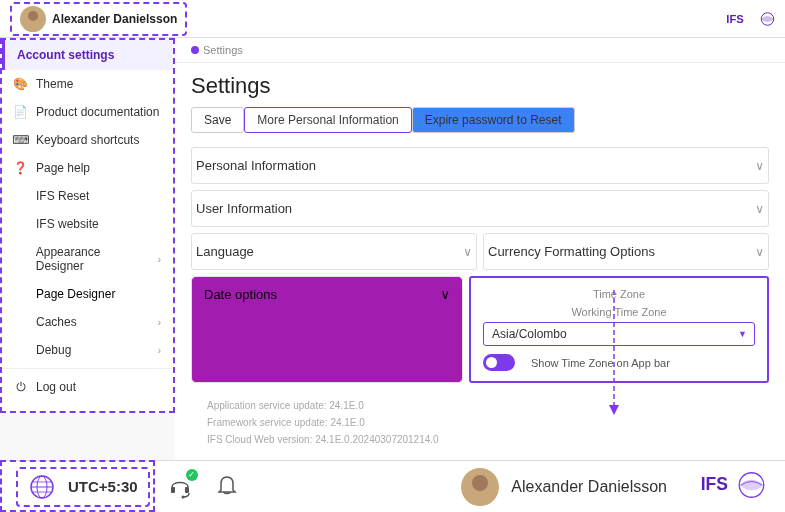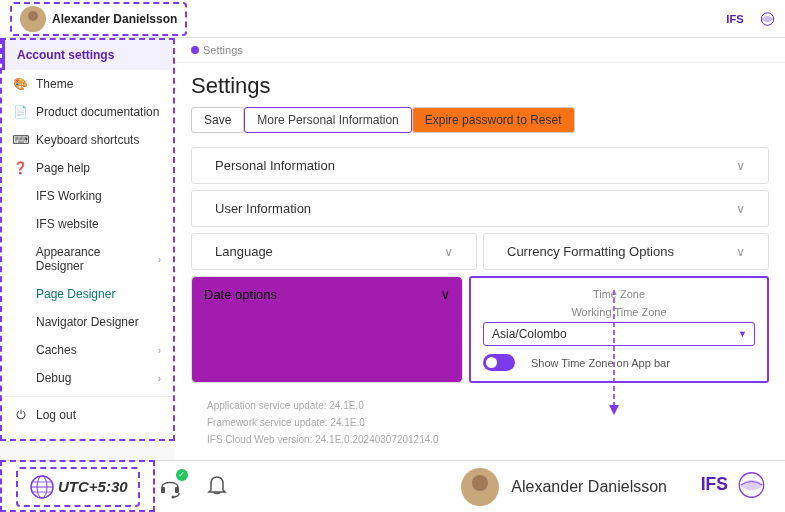--- a/index.html
+++ b/index.html
@@ -84,21 +84,21 @@
       color: #333;
       font-size: 12px;
       gap: 8px;
       position: relative;
     }
     .sidebar-item .chevron {
       margin-left: auto;
       font-size: 10px;
       color: #999;
     }
-    .sidebar-item.disabled { color: #0f766e; cursor: default; }
+    .sidebar-item.disabled { color: #000000; cursor: default; }
     .sidebar-icon {
       width: 14px;
       height: 14px;
       display: flex;
       align-items: center;
       justify-content: center;
       font-size: 12px;
     }
     .sidebar-divider {
       height: 1px;
@@ -152,21 +152,21 @@
       margin-bottom: 8px;
     }
     .settings-tabs {
       display: flex;
       margin-bottom: 0;
       align-items: center;
     }
     .tab-btn {
       padding: 5px 12px;
       border: 1px solid #ccc;
-      background: #f97316;
+      background: #3b82f6;
       border-radius: 3px;
       font-size: 12px;
       cursor: pointer;
       color: #333;
     }
     .tab-btn.active {
       background: #fff;
       border-color: #7c3aed;
       color: #404040;
     }
@@ -178,21 +178,21 @@
 
     
     .settings-body {
       padding: 8px 16px;
     }
     .section-row {
       display: flex;
       align-items: center;
       border: 1px solid #e0e0e0;
       border-radius: 3px;
-      padding: 10px 23px;
+      padding: 10px 4px;
       margin-bottom: 6px;
       background: #fff;
       cursor: pointer;
     }
     .section-row span {
       font-size: 13px;
       color: #333;
     }
     .section-row .chevron-right {
       margin-left: auto;
@@ -310,26 +310,25 @@
       background: #fff;
       border-top: 1px solid #ddd;
       display: flex;
       align-items: center;
       padding: 0 16px;
       gap: 16px;
     }
     .bottom-utc {
       display: flex;
       align-items: center;
-      gap: 2px;
+      gap: 12px;
       border: 2px dashed #7c3aed;
       padding: 4px 10px;
       border-radius: 4px;
       min-width: 120px;
-      font-style: italic;
     }
     .globe-icon {
       width: 28px;
       height: 28px;
       color: #7c3aed;
     }
     .utc-text {
       font-size: 15px;
       font-weight: 600;
       color: #333;
@@ -421,38 +420,34 @@
   <div class="sidebar-item">
     <span class="sidebar-icon">⌨</span>
     <span>Keyboard shortcuts</span>
   </div>
   <div class="sidebar-item">
     <span class="sidebar-icon">❓</span>
     <span>Page help</span>
   </div>
   <div class="sidebar-item">
     <span class="sidebar-icon"></span>
-    <span>IFS Working</span>
+    <span>IFS Reset</span>
   </div>
   <div class="sidebar-item">
     <span class="sidebar-icon"></span>
     <span>IFS website</span>
   </div>
   <div class="sidebar-item">
     <span class="sidebar-icon"></span>
     <span>Appearance Designer</span>
     <span class="chevron">›</span>
   </div>
   <div class="sidebar-item disabled">
     <span class="sidebar-icon"></span>
     <span>Page Designer</span>
-  </div>
-  <div class="sidebar-item">
-    <span class="sidebar-icon"></span>
-    <span>Navigator Designer</span>
   </div>
   <div class="sidebar-item">
     <span class="sidebar-icon"></span>
     <span>Caches</span>
     <span class="chevron">›</span>
   </div>
   <div class="sidebar-item">
     <span class="sidebar-icon"></span>
     <span>Debug</span>
     <span class="chevron">›</span>

